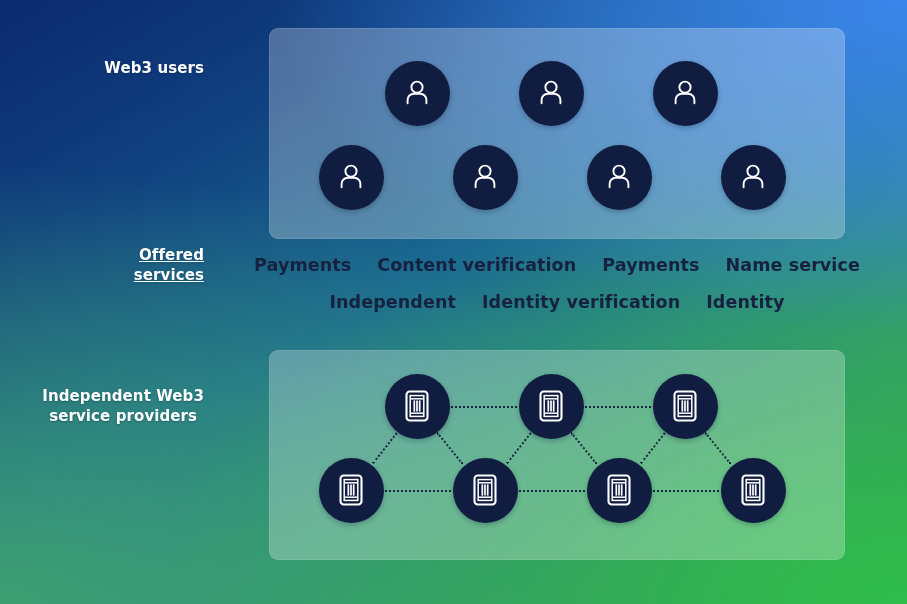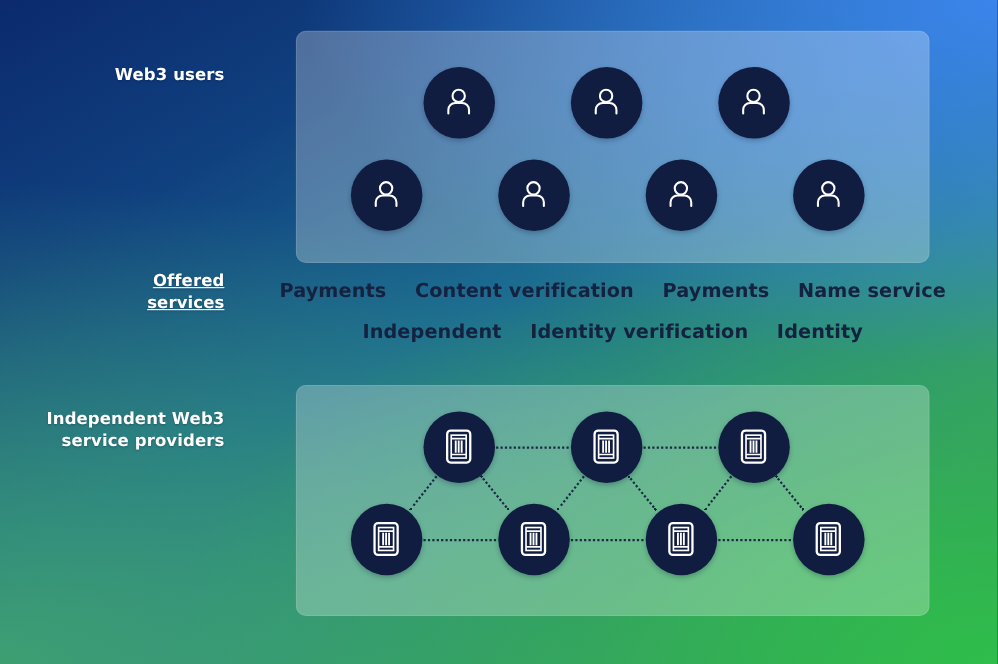--- a/index.html
+++ b/index.html
@@ -29,21 +29,21 @@
     color: #ffffff;
     font-weight: 700;
     font-size: 15px;
     line-height: 20px;
     letter-spacing: 0.1px;
     white-space: pre-line;
     text-shadow: 0 1px 2px rgba(5,20,50,0.30);
   }
   #label-users   { top: 58px;  }
   #label-offered { top: 245px; text-decoration: underline; }
-  #label-providers { top: 370px; }
+  #label-providers { top: 386px; text-align: center; }
 
   
   .panel {
     position: absolute;
     left: 269px;
     width: 576px;
     border-radius: 9px;
     background: rgba(255,255,255,0.27);
     box-shadow: inset 0 0 0 1px rgba(255,255,255,0.10);
   }

